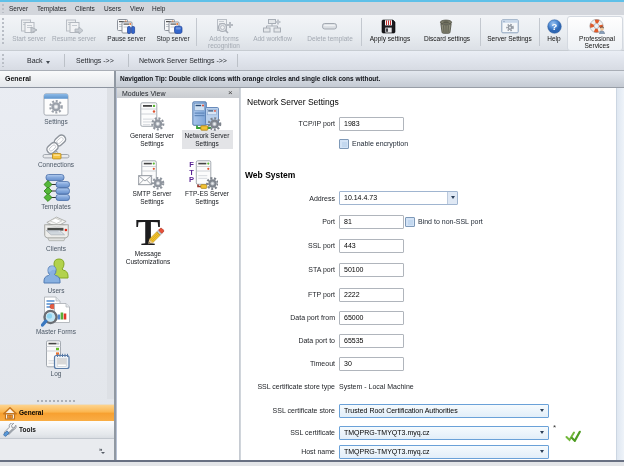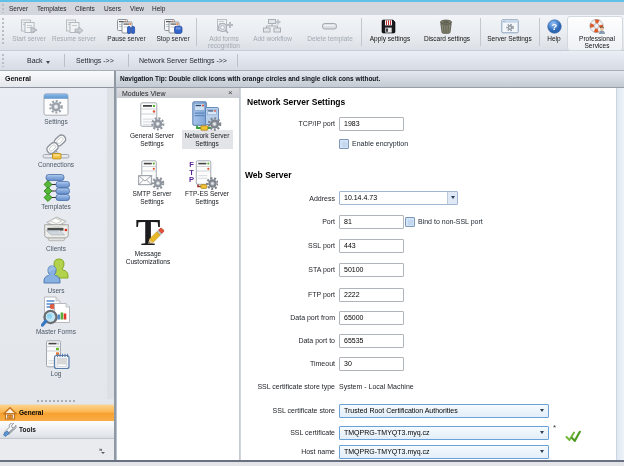--- a/index.html
+++ b/index.html
@@ -442,28 +442,28 @@
         <rect x="19.6" y="12.5" width="4.8" height="10.5" fill="#f2c232" stroke="#b8901c" stroke-width="0.6"></rect>
         <line x1="21.2" y1="12.5" x2="21.2" y2="23" stroke="#d8a818" stroke-width="0.8"></line>
         <line x1="22.8" y1="12.5" x2="22.8" y2="23" stroke="#d8a818" stroke-width="0.8"></line>
         <path d="M19.6,23 h4.8 L22,27.5 Z" fill="#e8c890"></path>
         <path d="M21.3,25.2 L22,27.5 L22.8,25.2 Z" fill="#3a3a3a"></path>
       </g>
     </svg></div>
 <div class="mlbl" style="left:148px;top:250px">Message<br>Customizations</div>
 
 <div class="abs" style="left:240px;top:88px;width:384px;height:372px;background:#fff;border-left:1px solid #d0d5db;box-sizing:border-box"></div>
-<div class="lbl" style="left:247px;top:97px;font-weight:bold;font-size:8.5px;color:#000">Network Server Settings</div>
+<div class="lbl" style="left:247px;top:97px;font-weight:normal;font-size:8.5px;color:#000">Network Server Settings</div>
 <div class="flbl" style="top:119.5px">TCP/IP port</div>
 <div class="inp" style="top:116.5px">1983</div>
 <div class="cb" style="left:339px;top:139px">
     <i></i>
   </div>
 <div class="lbl" style="left:352px;top:140px;font-size:7px;color:#1b2430">Enable encryption</div>
-<div class="lbl" style="left:245px;top:170px;font-weight:bold;font-size:8.5px;color:#000">Web Server</div>
+<div class="lbl" style="left:245px;top:170px;font-weight:bold;font-size:8.5px;color:#000">Web System</div>
 <div class="flbl" style="top:194.5px">Address</div>
 <div class="combo" style="top:191px;width:113px;border-color:#a0b5d0;background:#fff">10.14.4.73<span class="abs" style="right:0;top:0;width:9px;height:12px;background:#dfe8f4;border-left:1px solid #bccadd"></span><span class="arr" style="right:2px"></span></div>
 <div class="flbl" style="top:218px">Port</div>
 <div class="inp" style="top:215px">81</div>
 <div class="cb" style="left:405px;top:217px">
     <i></i>
   </div>
 <div class="lbl" style="left:418px;top:218px;font-size:7px;color:#1b2430">Bind to non-SSL port</div>
 <div class="flbl" style="top:241.5px">SSL port</div>
 <div class="inp" style="top:238.5px">443</div>

